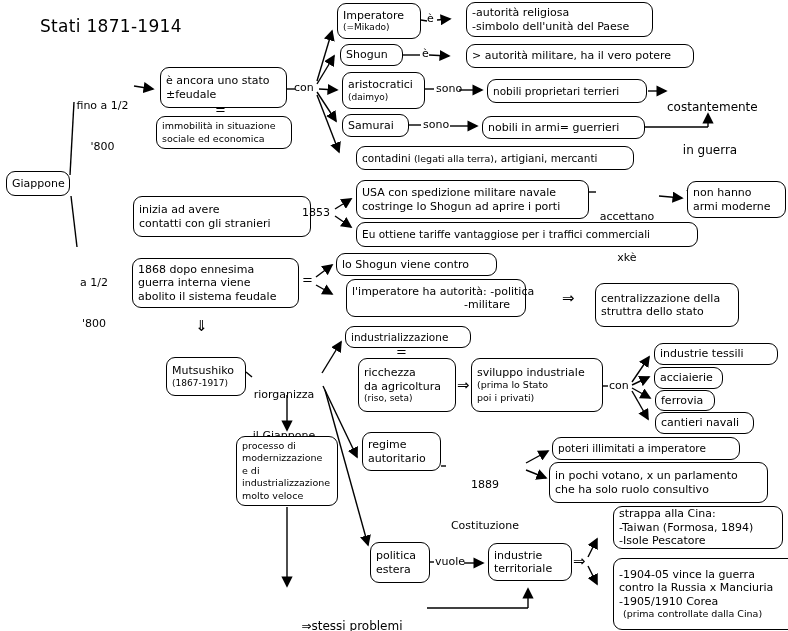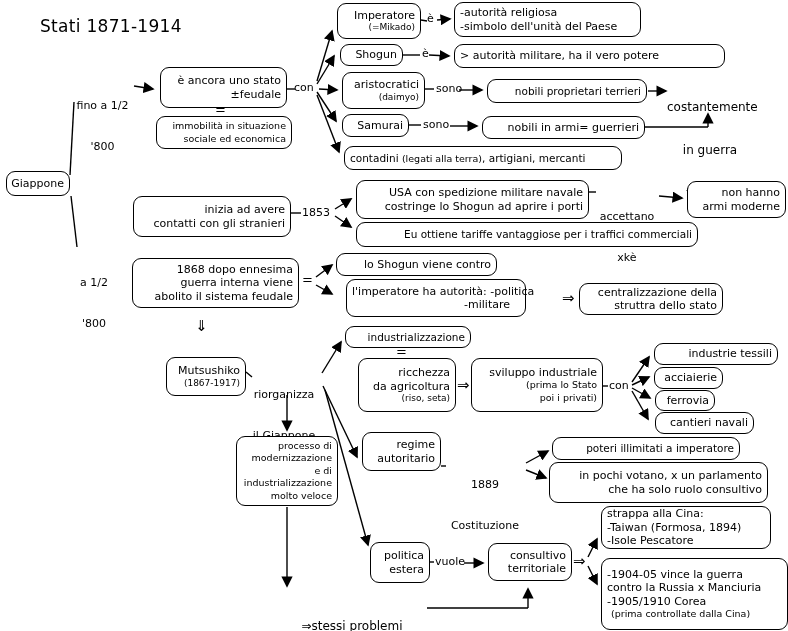--- a/index.html
+++ b/index.html
@@ -2,24 +2,24 @@
 <html><head>
 <meta charset="utf-8">
 <style>
   * { margin:0; padding:0; box-sizing:border-box; }
   html,body { background:#fff; }
   body { font-family:"DejaVu Sans","Liberation Sans",sans-serif; color:#000; }
   #canvas { position:relative; width:788px; height:631px; background:#fff; overflow:hidden; }
   #wires { position:absolute; left:0; top:0; width:788px; height:631px; pointer-events:none; }
   .title { position:absolute; left:40px; top:16px; font-size:17px; font-weight:normal; letter-spacing:.3px; }
   .box { position:absolute; border:1.5px solid #000; border-radius:9px; background:#fff;
-         display:flex; flex-direction:column; justify-content:center; align-items:flex-end;
+         display:flex; flex-direction:column; justify-content:center; align-items:flex-start;
          font-size:11px; line-height:1.22; padding:1px 5px; }
   .box .ln { white-space:pre; }
-  .ta-left { align-items:flex-start; text-align:center; }
+  .ta-left { align-items:flex-start; text-align:center;margin-left:12px; }
   .sub { font-size:9px; line-height:1.2; }
   .sm95 { font-size:9.5px; line-height:1.3; }
   .s10 { font-size:10.5px; }
   .as-start { align-self:flex-start; }
   .as-end { align-self:flex-end; padding-right:10px; }
   .lbl { position:absolute; font-size:11px; line-height:1.25; text-align:center; white-space:pre; }
   .lbl.sm { font-size:12px; line-height:1.2; }
   .sym { position:absolute; font-size:13px; }
   .sym.big { font-size:15px; }
   .ism { font-size:9.5px; }
@@ -121,21 +121,21 @@
   <div class="lbl" style="left:427px;top:12px">è</div>
   <div class="box ta-left" style="left:454px;top:2px;width:187px;height:35px">
     <div class="ln">-autorità religiosa</div>
     <div class="ln">-simbolo dell'unità del Paese</div>
   </div>
 
   <div class="box" style="left:340px;top:44px;width:63px;height:22px">
     <div class="ln">Shogun</div>
   </div>
   <div class="lbl" style="left:422px;top:47px">è</div>
-  <div class="box ta-left" style="left:454px;top:44px;width:271px;height:24px">
+  <div class="box ta-left" style="left:454px;top:44px;width:228px;height:24px">
     <div class="ln">&gt; autorità militare, ha il vero potere</div>
   </div>
 
   <div class="box" style="left:342px;top:72px;width:83px;height:37px">
     <div class="ln">aristocratici</div>
     <div class="ln sub">(daimyo)</div>
   </div>
   <div class="lbl" style="left:436px;top:82px">sono</div>
   <div class="box" style="left:487px;top:79px;width:160px;height:24px">
     <div class="ln s10">nobili proprietari terrieri</div>
@@ -152,21 +152,21 @@
   </div>
   <div class="lbl" style="left:423px;top:118px">sono</div>
   <div class="box" style="left:482px;top:116px;width:163px;height:23px">
     <div class="ln">nobili in armi= guerrieri</div>
   </div>
 
   <div class="box ta-left" style="left:344px;top:146px;width:278px;height:24px">
     <div class="ln s10"><span>contadini </span><span class="ism">(legati alla terra)</span><span>, artigiani, mercanti</span></div>
   </div>
 
-  <div class="box" style="left:133px;top:196px;width:158px;height:41px">
+  <div class="box" style="left:133px;top:196px;width:178px;height:41px">
     <div class="ln">inizia ad avere</div>
     <div class="ln">contatti con gli stranieri</div>
   </div>
   <div class="lbl" style="left:302px;top:206px">1853</div>
 
   <div class="box" style="left:356px;top:180px;width:233px;height:39px">
     <div class="ln">USA con spedizione militare navale</div>
     <div class="ln">costringe lo Shogun ad aprire i porti</div>
   </div>
   <div class="lbl" style="left:595px;top:182px;width:64px">
@@ -194,21 +194,21 @@
   <div class="sym" style="left:302px;top:272px">=</div>
 
   <div class="box" style="left:336px;top:253px;width:161px;height:23px">
     <div class="ln">lo Shogun viene contro</div>
   </div>
   <div class="box" style="left:346px;top:279px;width:180px;height:38px">
     <div class="ln as-start">l'imperatore ha autorità: -politica</div>
     <div class="ln as-end">-militare</div>
   </div>
   <div class="sym big" style="left:562px;top:289px">⇒</div>
-  <div class="box" style="left:579px;top:283px;width:144px;height:32px">
+  <div class="box" style="left:595px;top:283px;width:144px;height:44px">
     <div class="ln">centralizzazione della</div>
     <div class="ln">struttra dello stato</div>
   </div>
 
   <div class="sym big" style="left:195px;top:317px">⇓</div>
 
   <div class="box" style="left:166px;top:357px;width:80px;height:39px">
     <div class="ln">Mutsushiko</div>
     <div class="ln sub">(1867-1917)</div>
   </div>
@@ -271,21 +271,21 @@
     <div class="ln">in pochi votano, x un parlamento</div>
     <div class="ln">che ha solo ruolo consultivo</div>
   </div>
 
   <div class="box" style="left:370px;top:542px;width:60px;height:41px">
     <div class="ln">politica</div>
     <div class="ln">estera</div>
   </div>
   <div class="lbl" style="left:435px;top:555px">vuole</div>
   <div class="box" style="left:488px;top:543px;width:84px;height:38px">
-    <div class="ln">consultivo</div>
+    <div class="ln">industrie</div>
     <div class="ln">territoriale</div>
   </div>
   <div class="sym big" style="left:573px;top:552px">⇒</div>
 
   <div class="box ta-left" style="left:601px;top:506px;width:170px;height:43px">
     <div class="ln">strappa alla Cina:</div>
     <div class="ln">-Taiwan (Formosa, 1894)</div>
     <div class="ln">-Isole Pescatore</div>
   </div>
   <div class="box ta-left" style="left:601px;top:558px;width:187px;height:72px">

